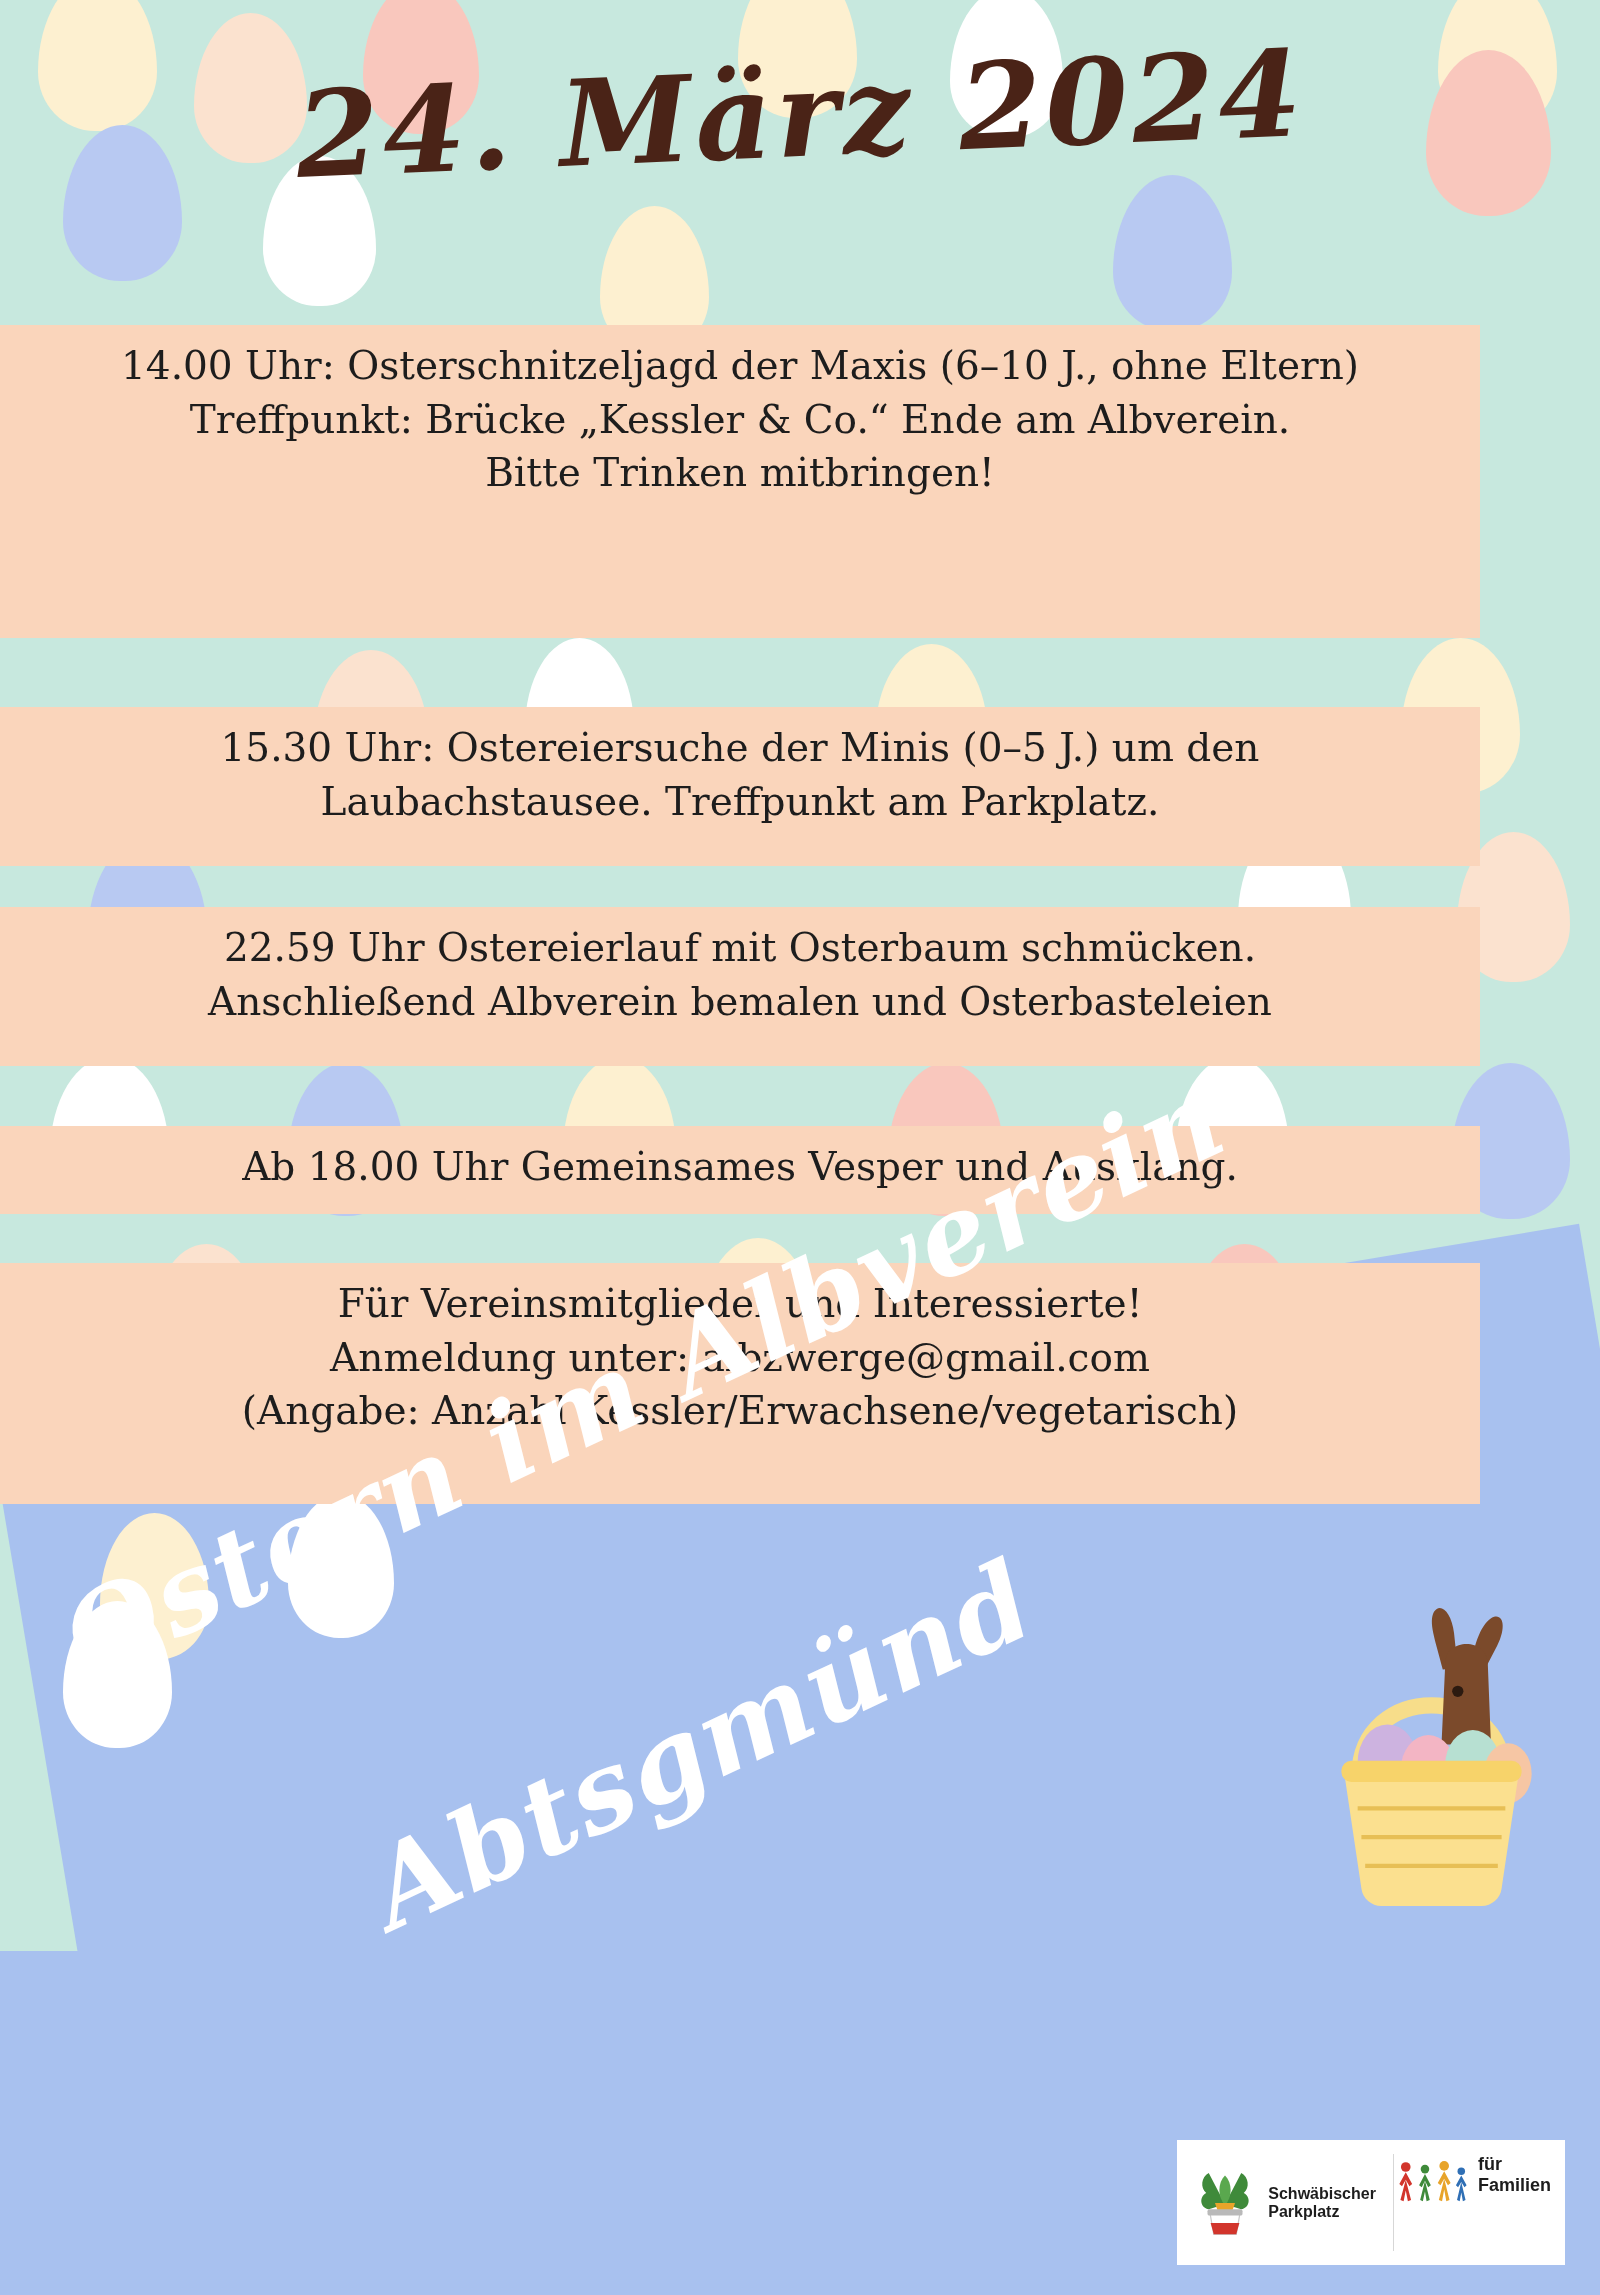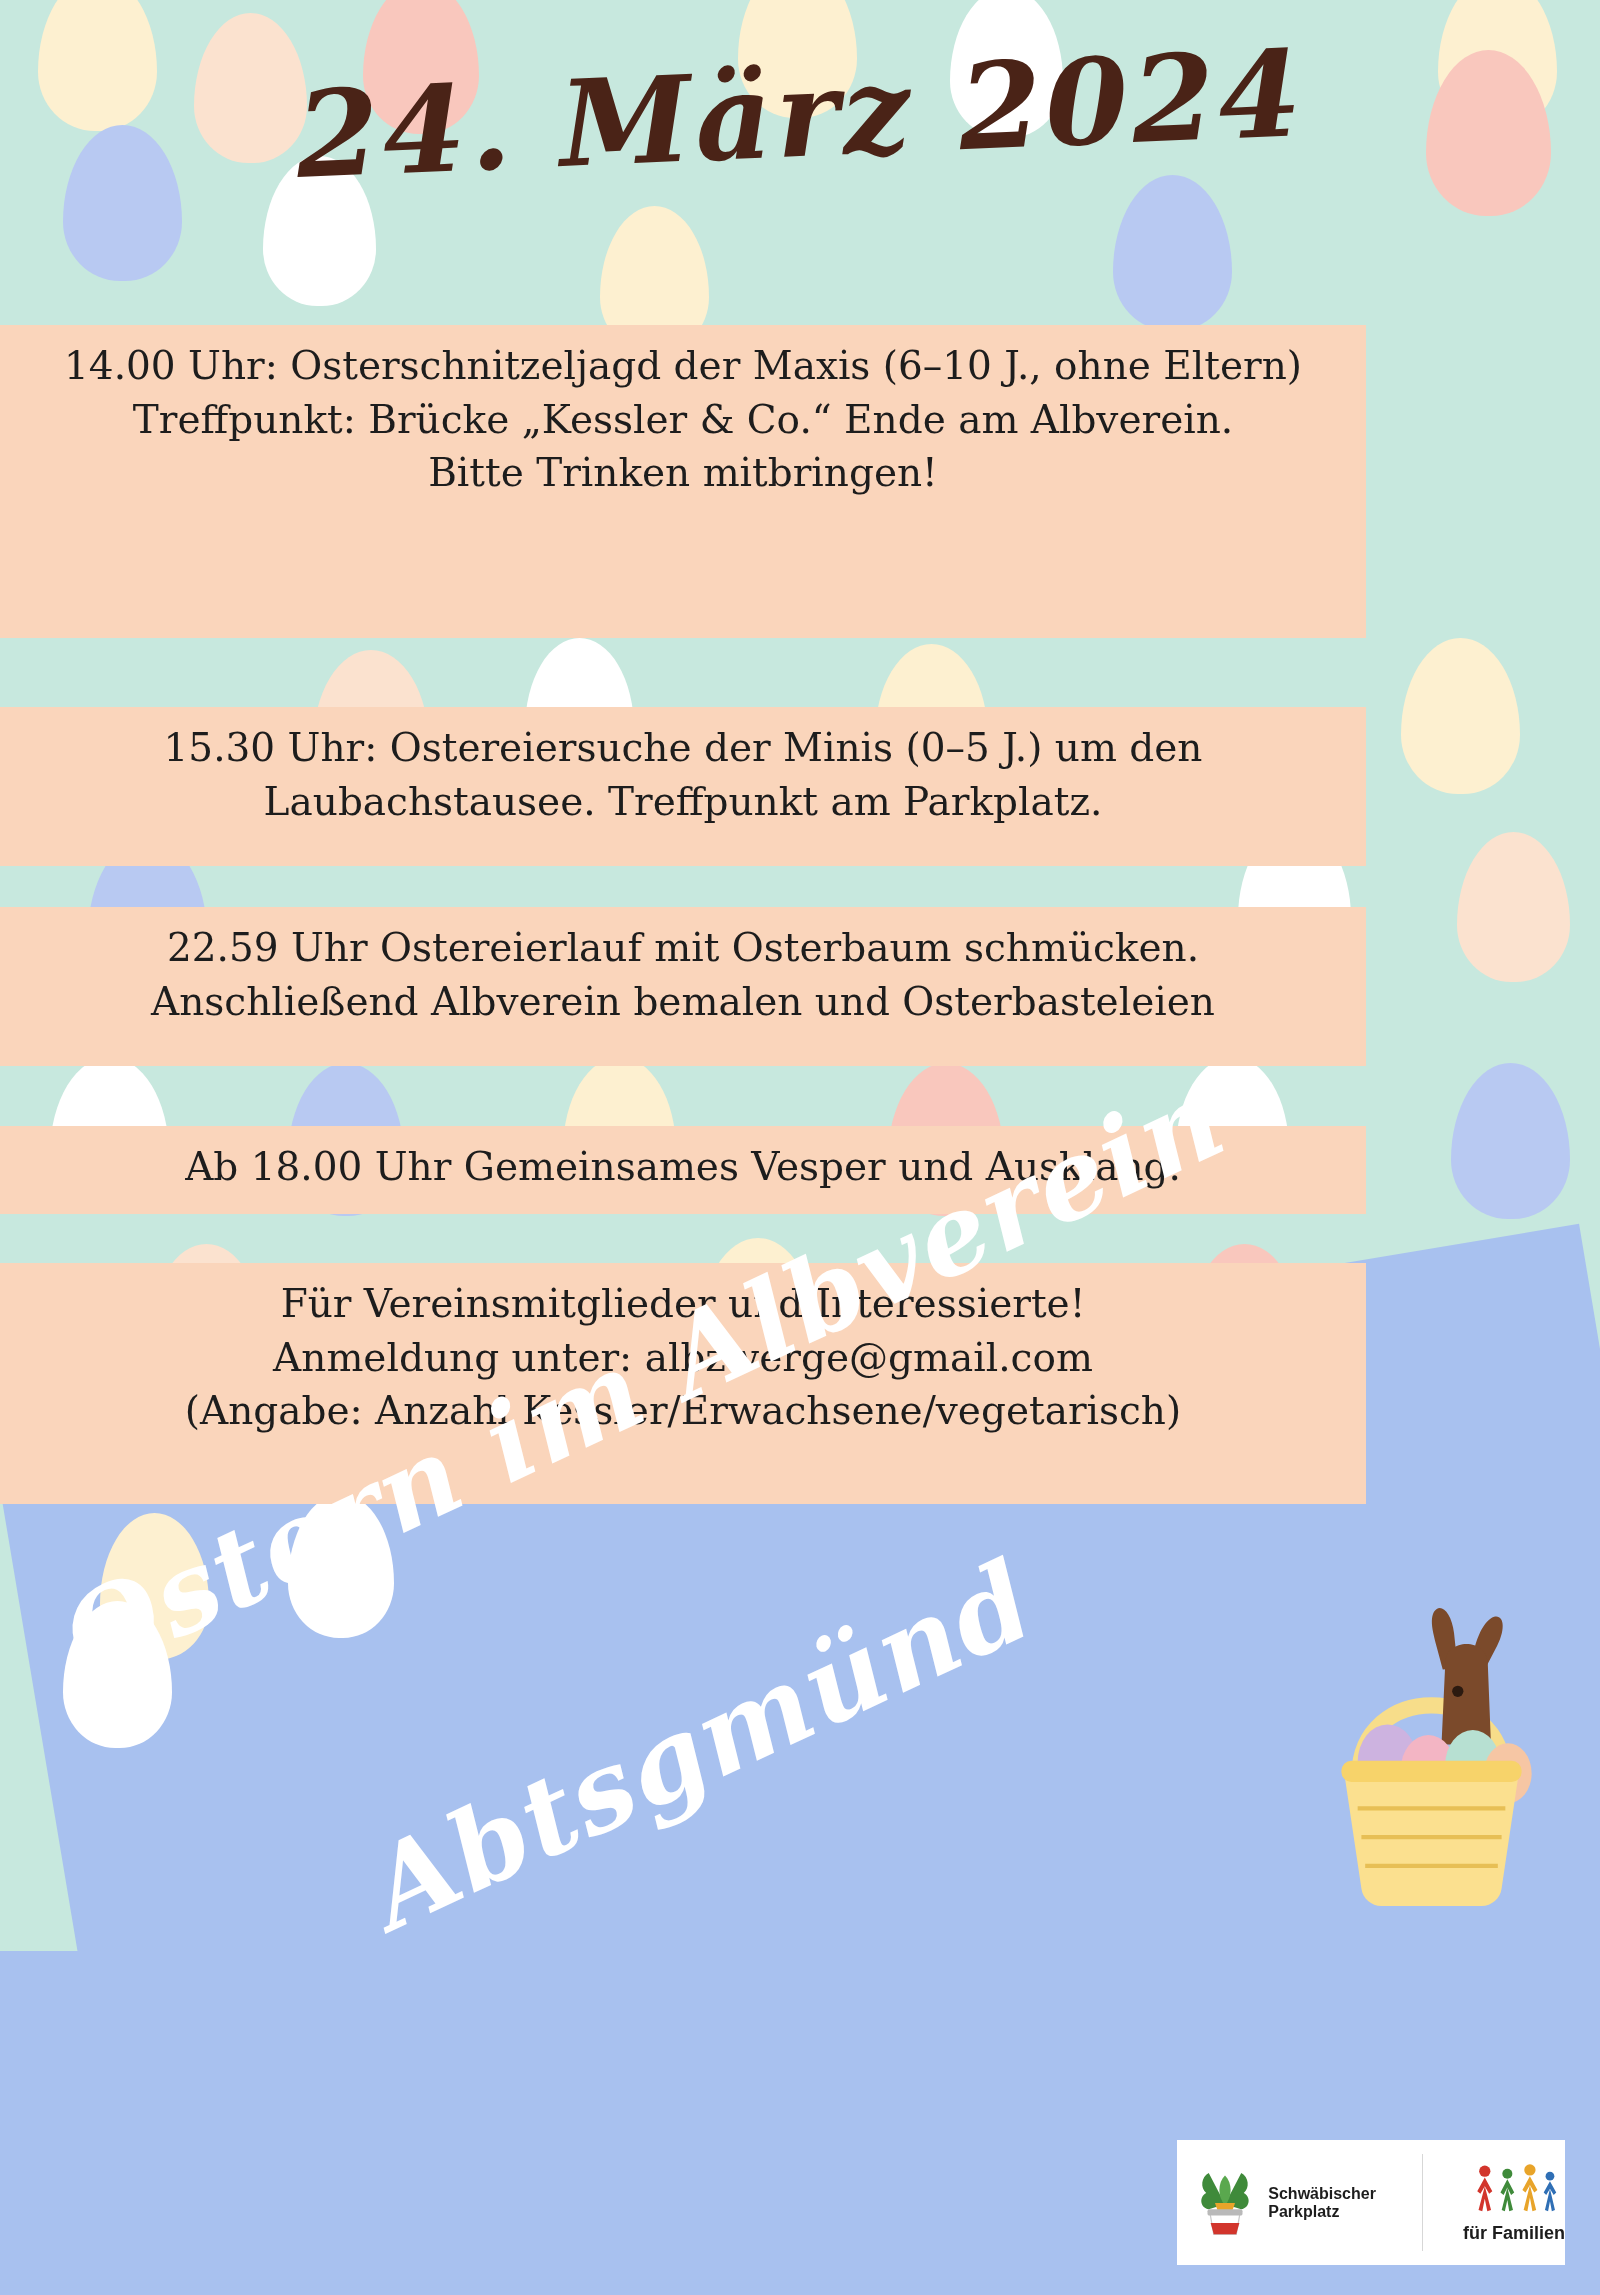--- a/index.html
+++ b/index.html
@@ -59,21 +59,21 @@
     font-weight: bold;
     font-size: 119px;
     letter-spacing: 3.8px;
     color: #4a2317;
     transform: rotate(-2.4deg);
   }
   
   .stripe {
     position: absolute;
     left: 0;
-    width: 1366px;
+    width: 1480px;
     background: #fad5bb;
     color: #1d1d1d;
     text-align: center;
     font-family: "DejaVu Serif", serif;
     font-size: 39px;
     line-height: 1.38;
     padding: 13.8px 0 16.3px 0;
     box-sizing: border-box;
   }
   .stripe .line {
@@ -137,22 +137,21 @@
   .logo-left-text {
     font-family: "Liberation Sans", sans-serif;
     font-weight: bold;
     font-size: 16px;
     line-height: 1.12;
     color: #1d1d1d;
   }
   .logo-right {
     flex: 1 1 38%;
     display: flex;
-    flex-direction: column;
-    align-items: flex-end;
+    align-items: flex-start;
     justify-content: center;
     gap: 3.8px;
     height: 78%;
   }
   .logo-right-text {
     font-family: "Liberation Sans", sans-serif;
     font-weight: bold;
     font-size: 18px;
     color: #1d1d1d;
   }

